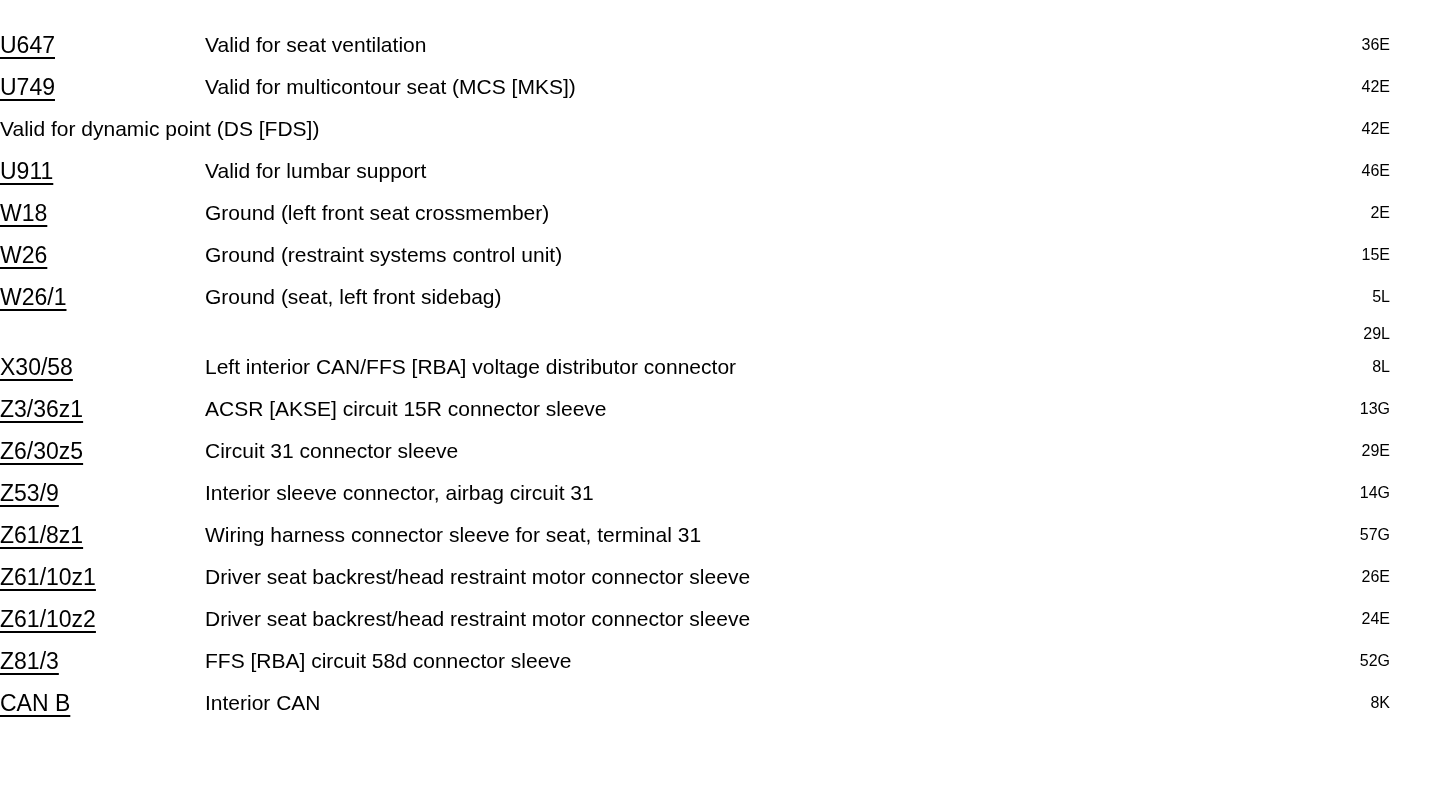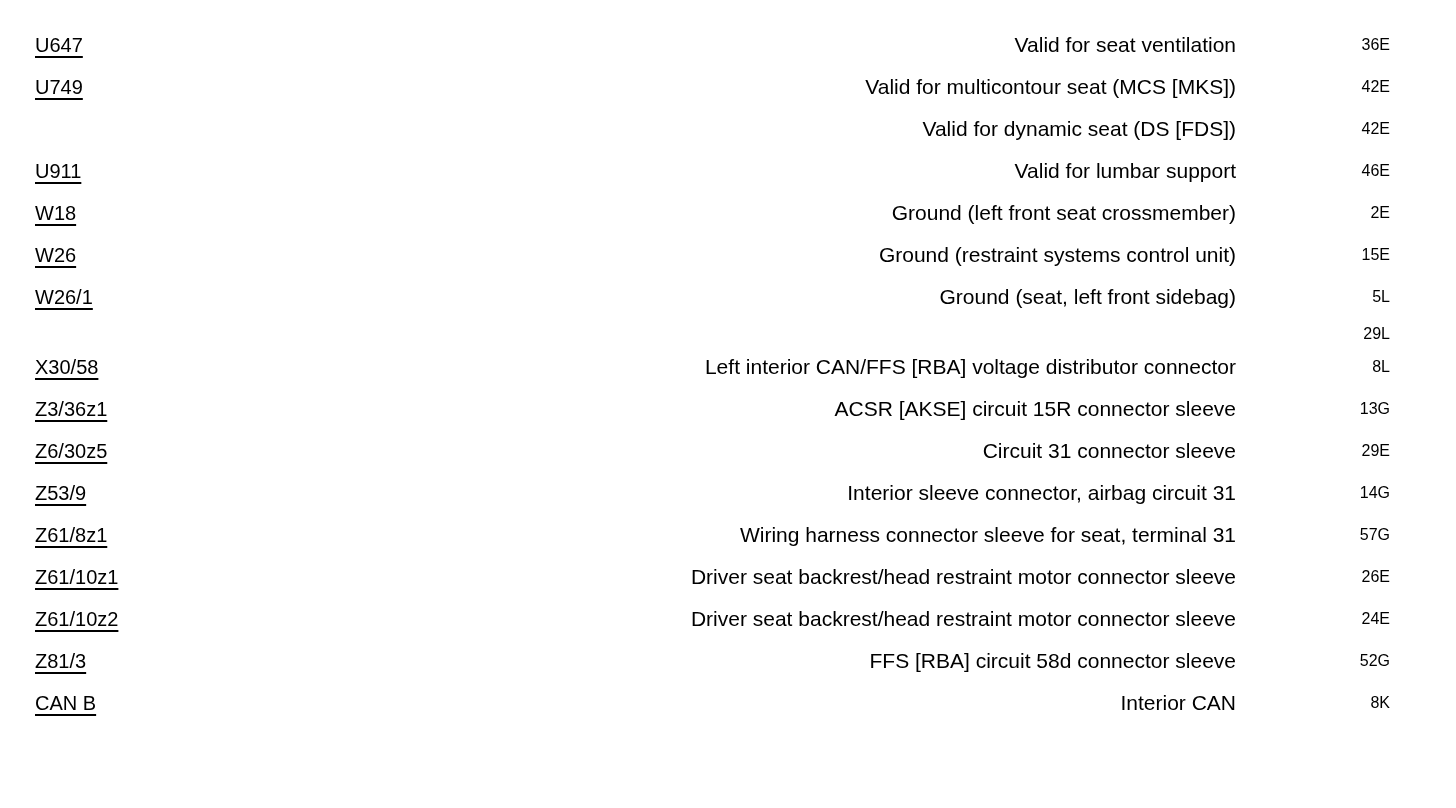--- a/index.html
+++ b/index.html
@@ -26,36 +26,34 @@
     align-items: flex-start;
     height: 42px;
     line-height: 42px;
   }
   .legend-row.spacer-row {
     height: 28px;
   }
   .col-code {
     width: 205px;
     flex: 0 0 205px;
-    padding-left: 35px;
     box-sizing: border-box;
-    font-size: 20px;
+    font-size: 23px;
     white-space: nowrap;
   }
   .col-code .code-text {
     text-decoration: underline;
     text-underline-offset: 4px;
     text-decoration-thickness: 2px;
   }
   .col-desc {
     flex: 1 1 auto;
     font-size: 21px;
     white-space: nowrap;
     overflow: hidden;
-    text-align: right;
   }
   .col-ref {
     width: 220px;
     flex: 0 0 220px;
     padding-right: 66px;
     box-sizing: border-box;
     text-align: right;
     font-size: 16px;
     white-space: nowrap;
   }
@@ -85,21 +83,21 @@
       <div class="legend-row">
         <div class="col-code"><span class="code-text">U749</span></div>
         <div class="col-desc">Valid for multicontour seat (MCS [MKS])</div>
         <div class="col-ref">
           <div class="ref-stack">
             <span>42E</span>
           </div>
         </div>
       </div>
       <div class="legend-row">
-        <div class="col-desc">Valid for dynamic seat (DS [FDS])</div>
+        <div class="col-desc">Valid for dynamic point (DS [FDS])</div>
         <div class="col-ref">
           <div class="ref-stack">
             <span>42E</span>
           </div>
         </div>
       </div>
       <div class="legend-row">
         <div class="col-code"><span class="code-text">U911</span></div>
         <div class="col-desc">Valid for lumbar support</div>
         <div class="col-ref">

